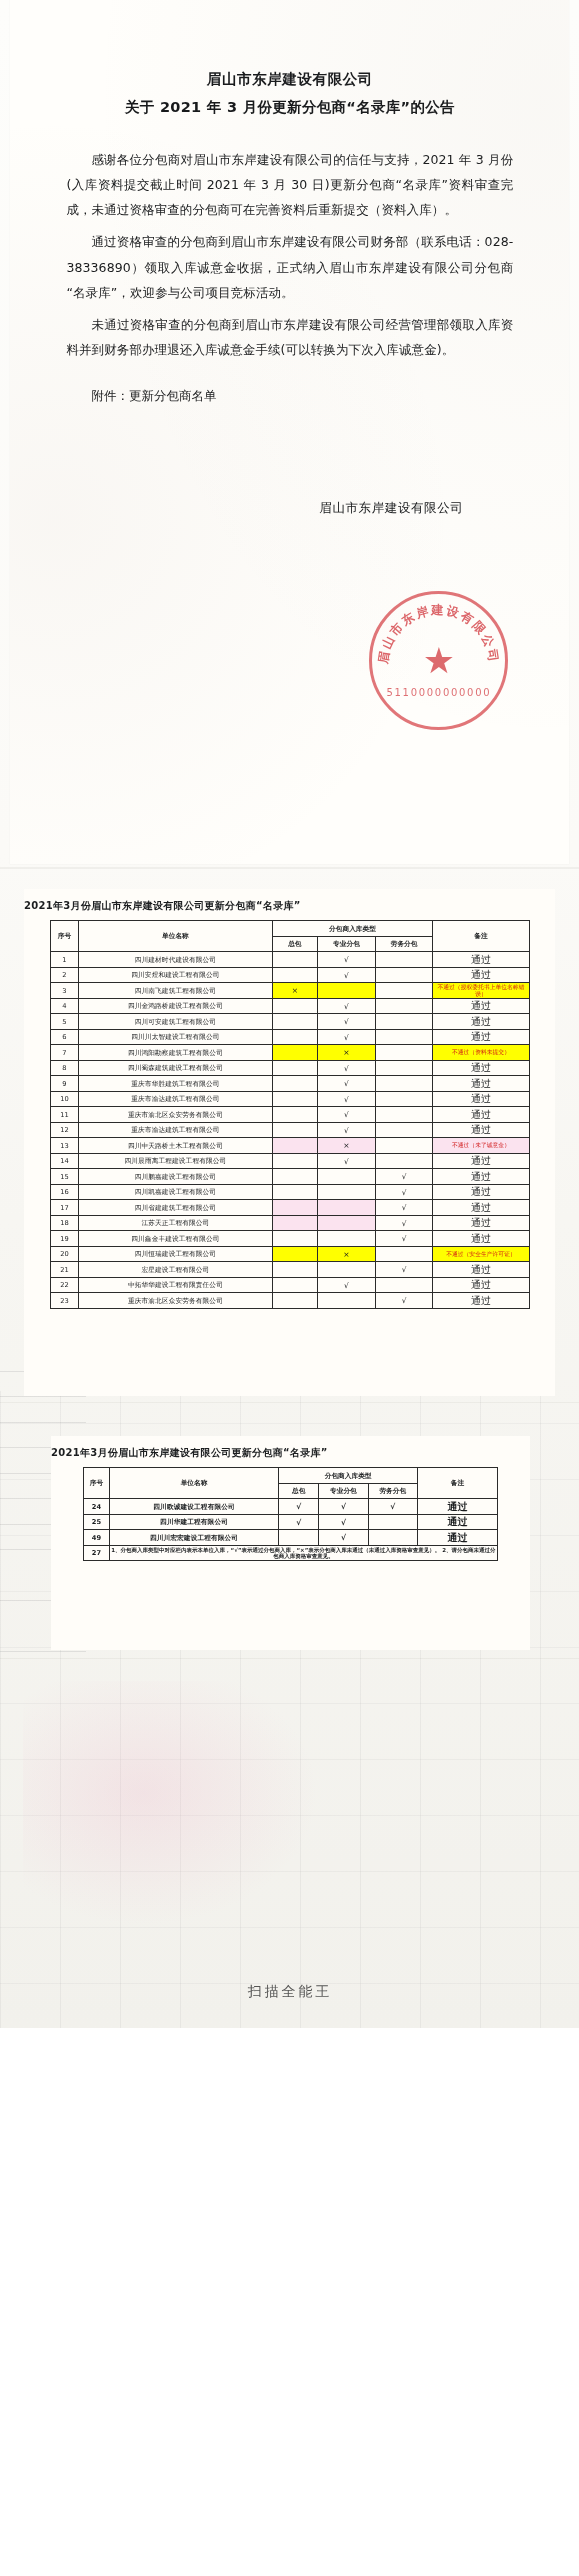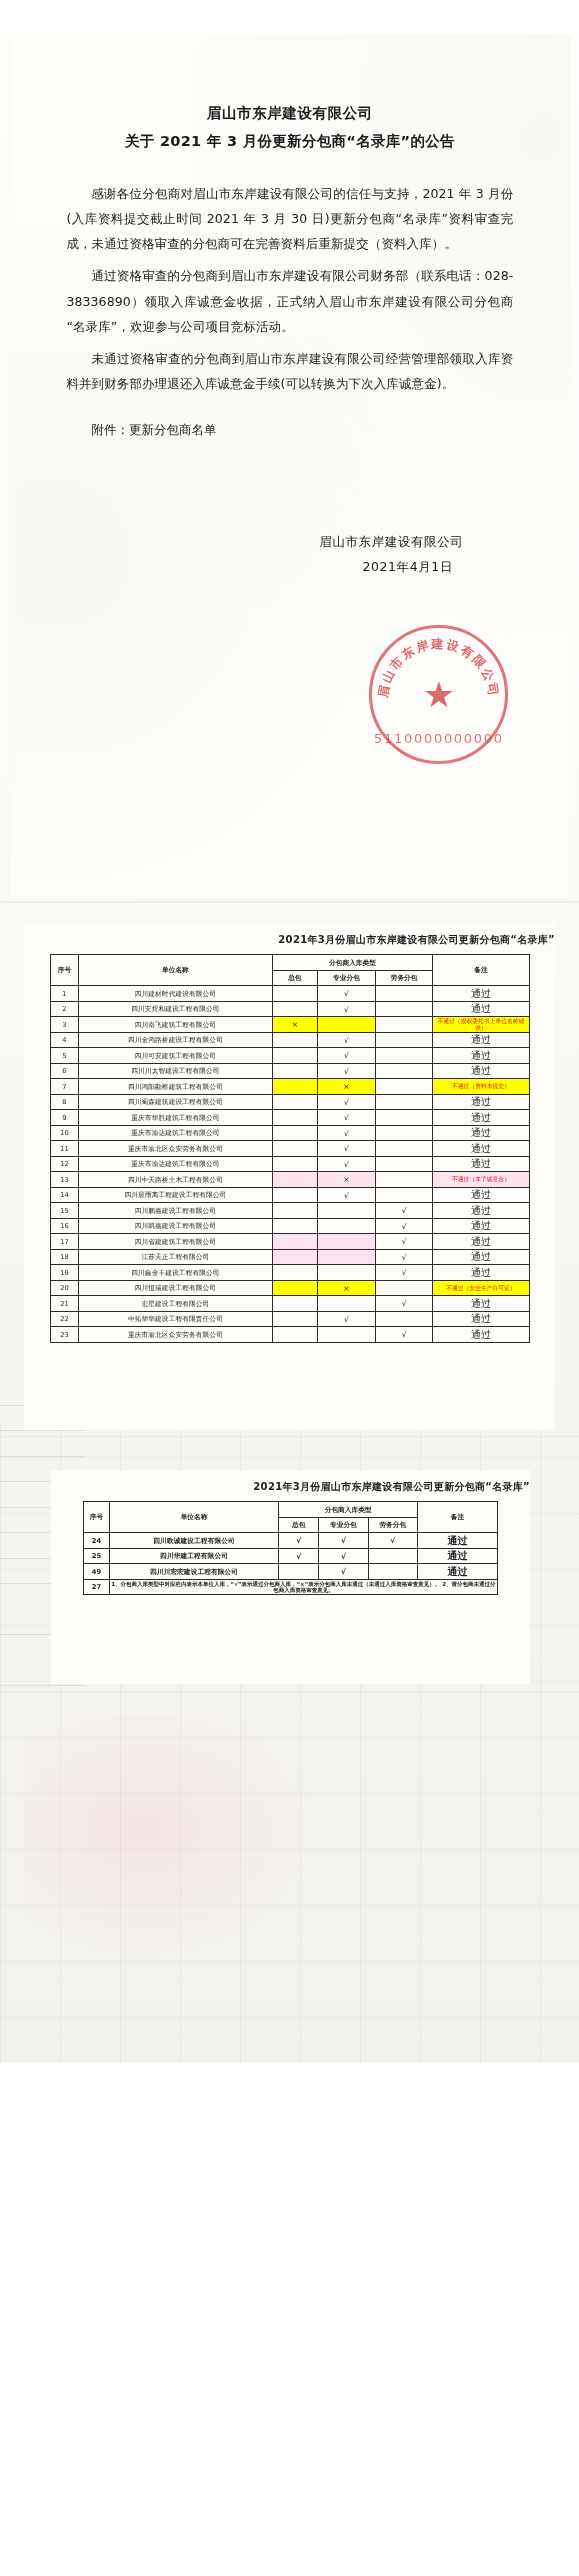--- a/index.html
+++ b/index.html
@@ -9,21 +9,20 @@
     font-family:"DejaVu Sans","Liberation Sans",sans-serif;
     color:#1a1a1a;
   }
   .page{
     position:relative;
     width:580px;
     height:2028px;
     overflow:hidden;
     background:
       linear-gradient(180deg,#fdfdfb 0%,#fbfaf7 42%,#f7f6f2 60%,#f2f1ec 100%);
-    margin-top: 34px;
   }
 
   
   .sheet1{
     position:absolute;
     left:10.4px; top:0; width:559px; height:864px;
     background:#fffefb;
     box-shadow:0 0 0 0.6px rgba(0,0,0,0.02);
   }
   .sheet1::after{
@@ -121,39 +120,39 @@
     position:absolute;left:0;top:0;width:100%;height:100%;
   }
   .seal .seal-arc text{
     font-size:22px;
     font-weight:700;
     fill:rgba(206,38,45,0.8);
     letter-spacing:4px;
   }
   .seal .seal-bottom{
     position:absolute;
-    left:50%;bottom:15px;transform:translateX(-50%);
+    left:50%;bottom:29px;transform:translateX(-50%);
     color:rgba(206,38,45,0.75);
-    font-size:13px;
+    font-size:10px;
     letter-spacing:1.7px;
     white-space:nowrap;
   }
 
   
   .crease{position:absolute;background:rgba(150,145,140,0.10);pointer-events:none;}
   .smudge{position:absolute;pointer-events:none;border-radius:50%;}
 
   
   .sheet2{
     position:absolute;
     left:24px; top:889px; width:531px; height:507px;
     background:#fffdf9;
   }
   .tbl-title{
-    text-align:right;
+    text-align:left;
     font-weight:700;
     font-size:10px;
     color:#1c1e20;
     letter-spacing:0.3px;
     padding:10.4px 0 7px 0;
   }
   table.grid{
     border-collapse:collapse;
     width:480px;
     margin:0 auto;
@@ -280,21 +279,20 @@
     <div class="doc-subtitle">关于 2021 年 3 月份更新分包商“名录库”的公告</div>
 
     <div class="body-wrap">
       <p class="para">感谢各位分包商对眉山市东岸建设有限公司的信任与支持，2021 年 3 月份(入库资料提交截止时间 2021 年 3 月 30 日)更新分包商“名录库”资料审查完成，未通过资格审查的分包商可在完善资料后重新提交（资料入库）。</p>
       <p class="para">通过资格审查的分包商到眉山市东岸建设有限公司财务部（联系电话：028-38336890）领取入库诚意金收据，正式纳入眉山市东岸建设有限公司分包商“名录库”，欢迎参与公司项目竞标活动。</p>
       <p class="para">未通过资格审查的分包商到眉山市东岸建设有限公司经营管理部领取入库资料并到财务部办理退还入库诚意金手续(可以转换为下次入库诚意金)。</p>
       <p class="attach">附件：更新分包商名单</p>
 
       <div class="signature">
         <div class="sig-line">眉山市东岸建设有限公司</div>
-        <div class="sig-date">2021年4月1日</div>
       </div>
     </div>
 
     <div class="seal">
       <svg class="seal-arc" viewBox="0 0 240 240">
         <defs>
             <path id="arcpath" d="M 28,128 A 92,92 0 0 1 212,128"></path>
           </defs>
         <text><textPath href="#arcpath" startOffset="50%" text-anchor="middle">眉山市东岸建设有限公司</textPath></text>
       </svg>
@@ -567,14 +565,15 @@
           </tr>
           <tr>
             <td>27</td>
             <td colspan="5" class="note-cell">1、分包商入库类型中对应栏内表示本单位入库，“√”表示通过分包商入库，“×”表示分包商入库未通过（未通过入库资格审查意见）。
 2、请分包商未通过分包商入库资格审查意见。</td>
           </tr>
         </tbody>
     </table>
   </div>
 
+  <div class="watermark">扫描全能王</div>
 </div>
 
 
 </body></html>

